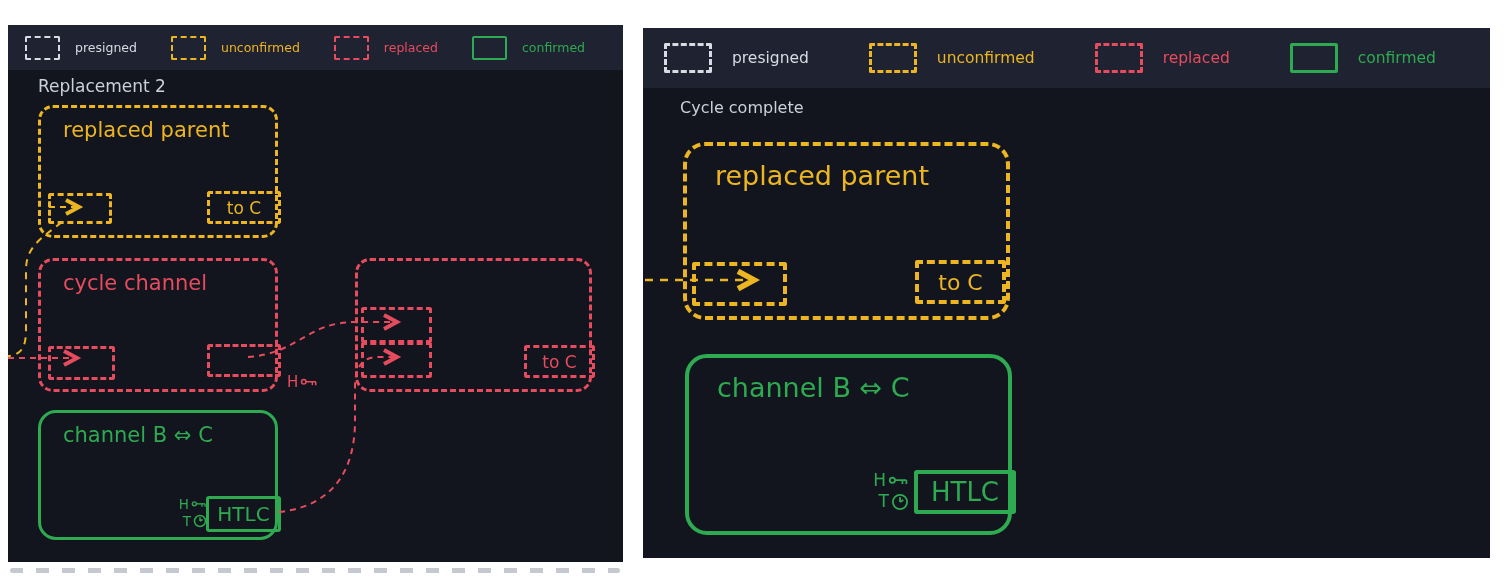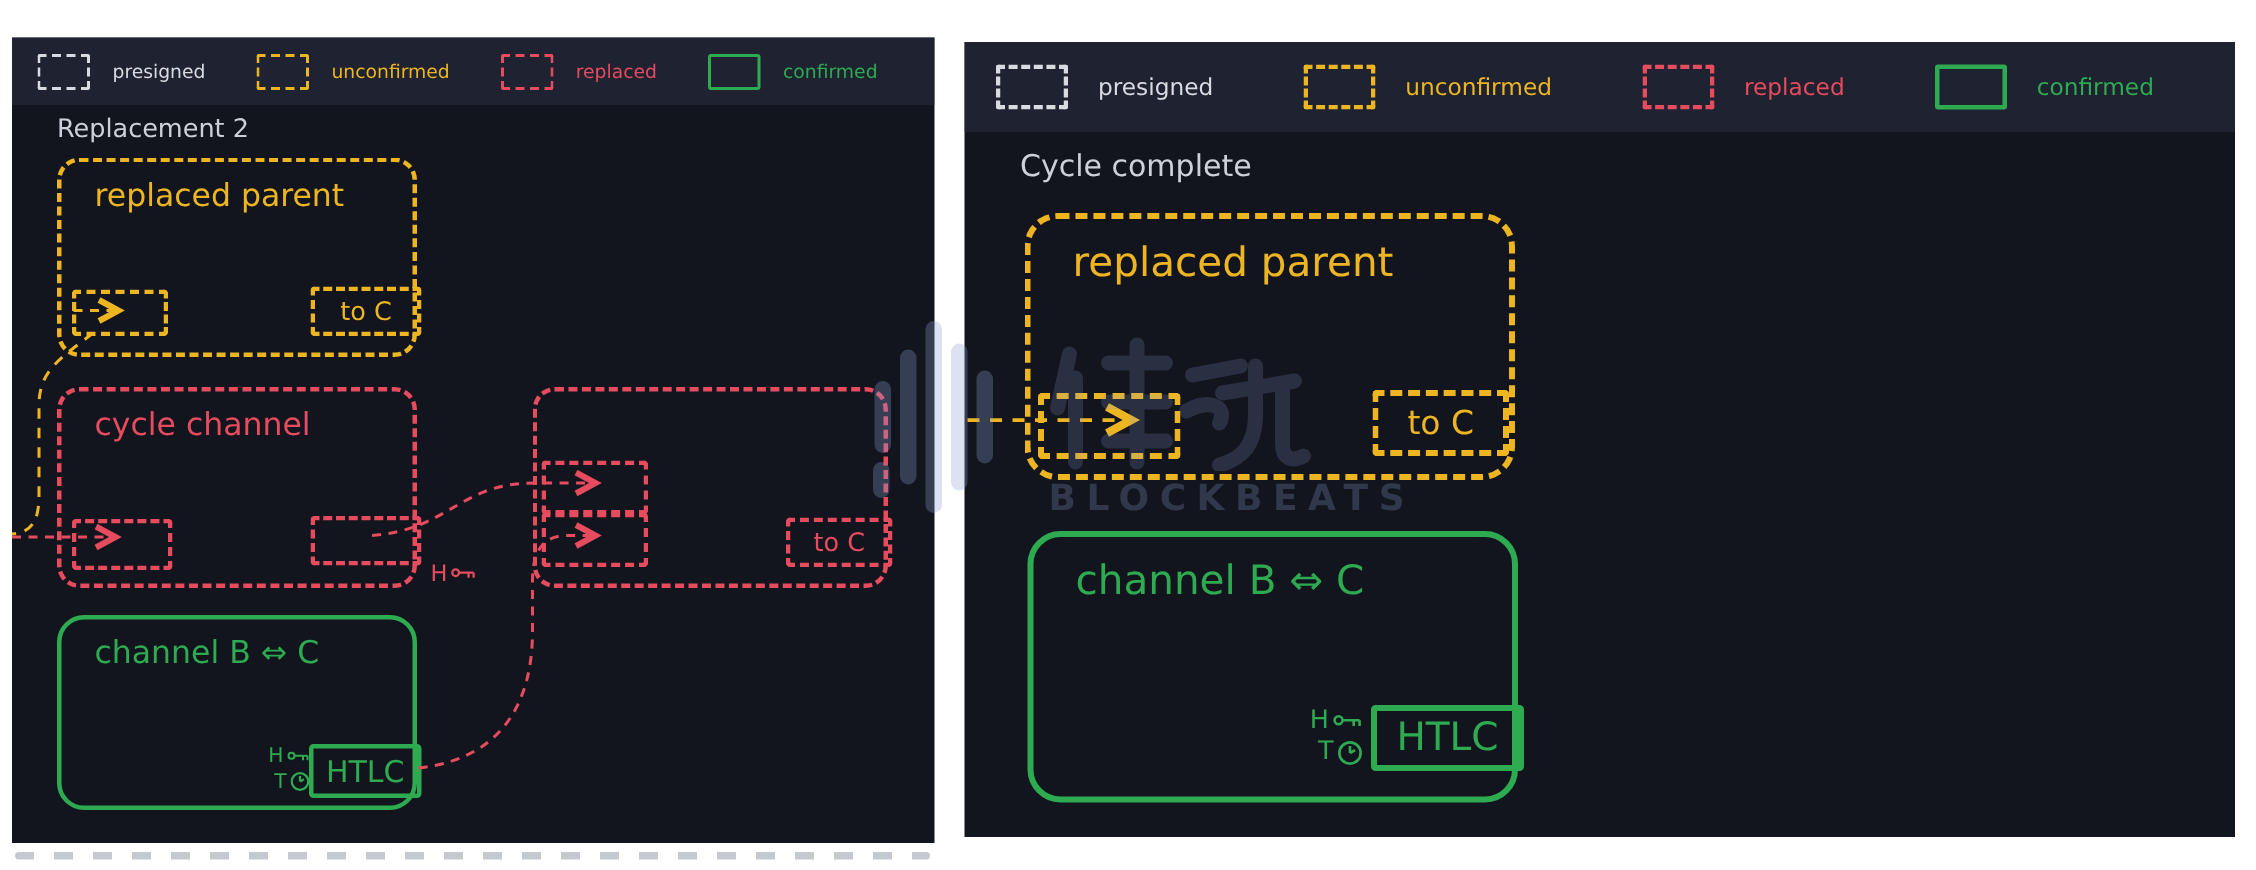--- a/index.html
+++ b/index.html
@@ -34,21 +34,21 @@
 
   
   .c-white {color:#d8dbe2;border-color:#d8dbe2;}
   .c-yellow{color:#edb521;border-color:#edb521;}
   .c-red   {color:#e64b5e;border-color:#e64b5e;}
   .c-green {color:#2eaa50;border-color:#2eaa50;}
 
   
   .diagram-title{position:absolute;color:#ccd0d8;}
   .panel-left  .diagram-title{left:30px;top:51px;font-size:17px;}
-  .panel-right .diagram-title{left:37px;top:70px;font-size:20px;}
+  .panel-right .diagram-title{left:37px;top:70px;font-size:16px;}
 
   .txbox{position:absolute;box-sizing:border-box;background:transparent;}
   .txbox.dashed{border-style:dashed;}
   .txbox.solid{border-style:solid;}
   .panel-left  .txbox{border-width:3px;border-radius:15px;}
   .panel-right .txbox{border-width:4px;border-radius:22px;}
   .txbox-label{position:absolute;white-space:nowrap;}
   .panel-left  .txbox-label{left:22px;top:10px;font-size:21px;}
   .panel-right .txbox-label{left:28px;top:14px;font-size:27px;}
 
@@ -245,35 +245,16 @@
     <svg class="connectors" width="847" height="530" viewBox="0 0 847 530">
       <defs>
         <marker id="ah-y2" markerWidth="12" markerHeight="12" refX="7" refY="4.5" orient="auto">
           <path d="M1,1 L7.5,4.5 L1,8" fill="none" stroke="#edb521" stroke-width="2.2"></path>
         </marker>
       </defs>
       <path d="M2,252 L110,252" stroke="#edb521" stroke-width="2.5" fill="none" stroke-dasharray="8 7" marker-end="url(#ah-y2)"></path>
     </svg>
   </section>
 
-  <div class="watermark">
-    <div class="wm-bars">
-      <div class="wm-bar" style="height:48px;"></div>
-      <div class="wm-bar" style="height:90px;"></div>
-      <div class="wm-bar" style="height:128px;"></div>
-      <div class="wm-bar" style="height:98px;"></div>
-      <div class="wm-bar" style="height:62px;"></div>
-    </div>
-    <div class="wm-dot"></div>
-    <svg class="wm-cjk" width="180" height="92" viewBox="0 0 180 92" aria-label="律动">
-      <g fill="none" stroke="rgba(140,158,210,0.20)" stroke-width="10" stroke-linecap="round">
-        <path d="M18,14 L10,50 M22,30 L22,86"></path>
-        <path d="M44,20 L82,20 M44,46 L82,46 M44,72 L82,72 M63,8 L63,86"></path>
-        <path d="M100,28 L132,22 M96,52 C110,44 124,48 118,60"></path>
-        <path d="M142,22 L142,54 C142,76 132,84 118,88 M120,40 L168,32 M160,34 L160,74 C160,84 166,86 174,82"></path>
-      </g>
-    </svg>
-    <div class="wm-latin">BLOCKBEATS</div>
-  </div>
 
   <div class="bottom-dashes"></div>
 
 </div>
 
 </body></html>

